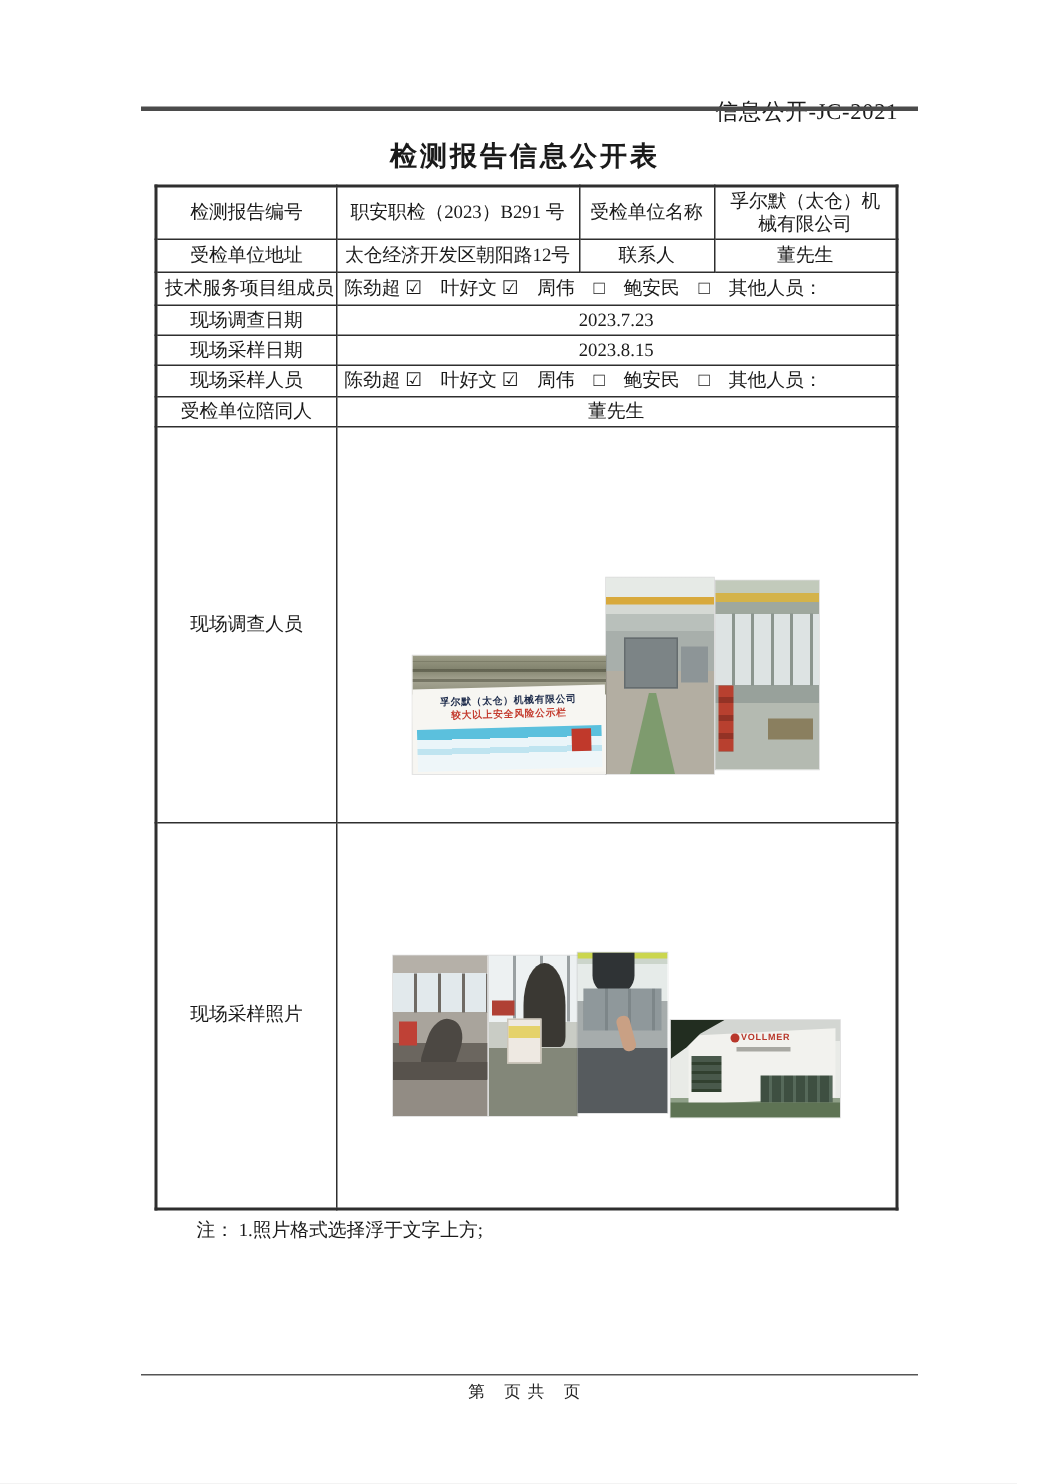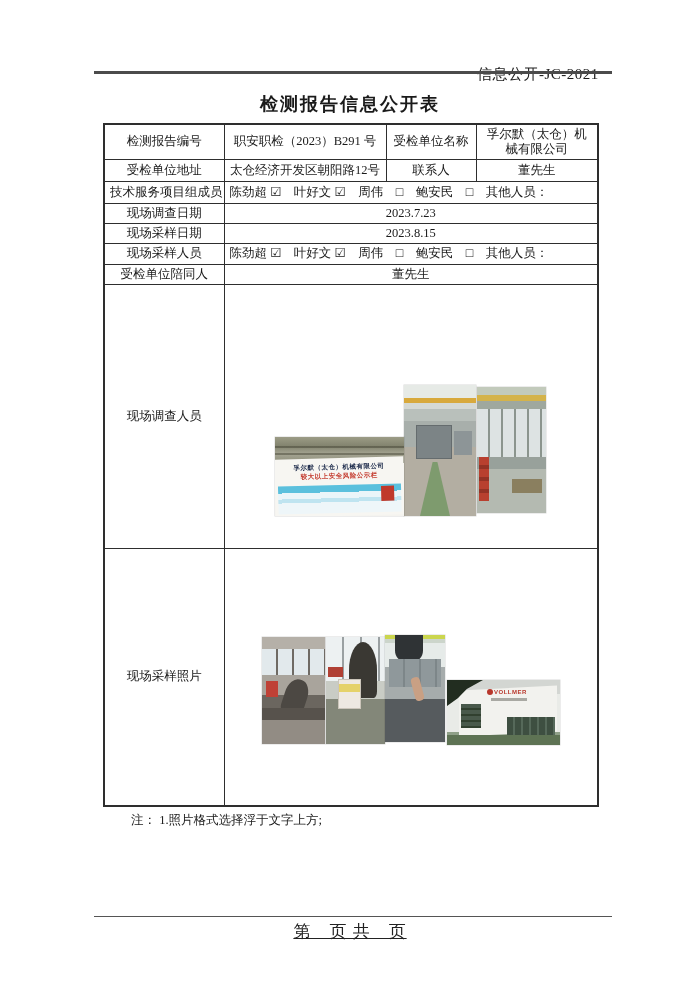--- a/index.html
+++ b/index.html
@@ -114,22 +114,22 @@
     background:repeating-linear-gradient(180deg,#49594b 0 4px,#31402f 4px 6px);}
   .bld-win-right{position:absolute;right:5px;bottom:10px;width:48px;height:18px;
     background:repeating-linear-gradient(90deg,#3e4f41 0 6px,#56695a 6px 8px);}
   .bld-tree{position:absolute;left:0;top:0;width:36px;height:26px;background:#222d20;
     clip-path:polygon(0 0,100% 0,55% 35%,30% 70%,0 100%);}
   .bld-shrubs{position:absolute;left:0;bottom:0;right:0;height:10px;background:#5e7354;}
 
   
   .note{position:absolute;left:95px;top:812px;font-size:12.5px;margin-left:36px;}
   .ftr-line{position:absolute;left:94px;top:916px;width:518px;height:1px;background:#555;}
-  .ftr-text{position:absolute;left:0;top:920px;width:100%;text-align:center;font-size:17px;
-    letter-spacing:1px;color:#222;text-decoration:underline;}
+  .ftr-text{position:absolute;left:0;top:920px;width:100%;text-align:center;font-size:11px;
+    letter-spacing:1px;color:#222;}
 </style>
 </head>
 <body>
 
 <div class="page">
 
   <div class="hdr-code">信息公开-JC-2021</div>
   <div class="hdr-rule"></div>
 
   <div class="doc-title">检测报告信息公开表</div>

